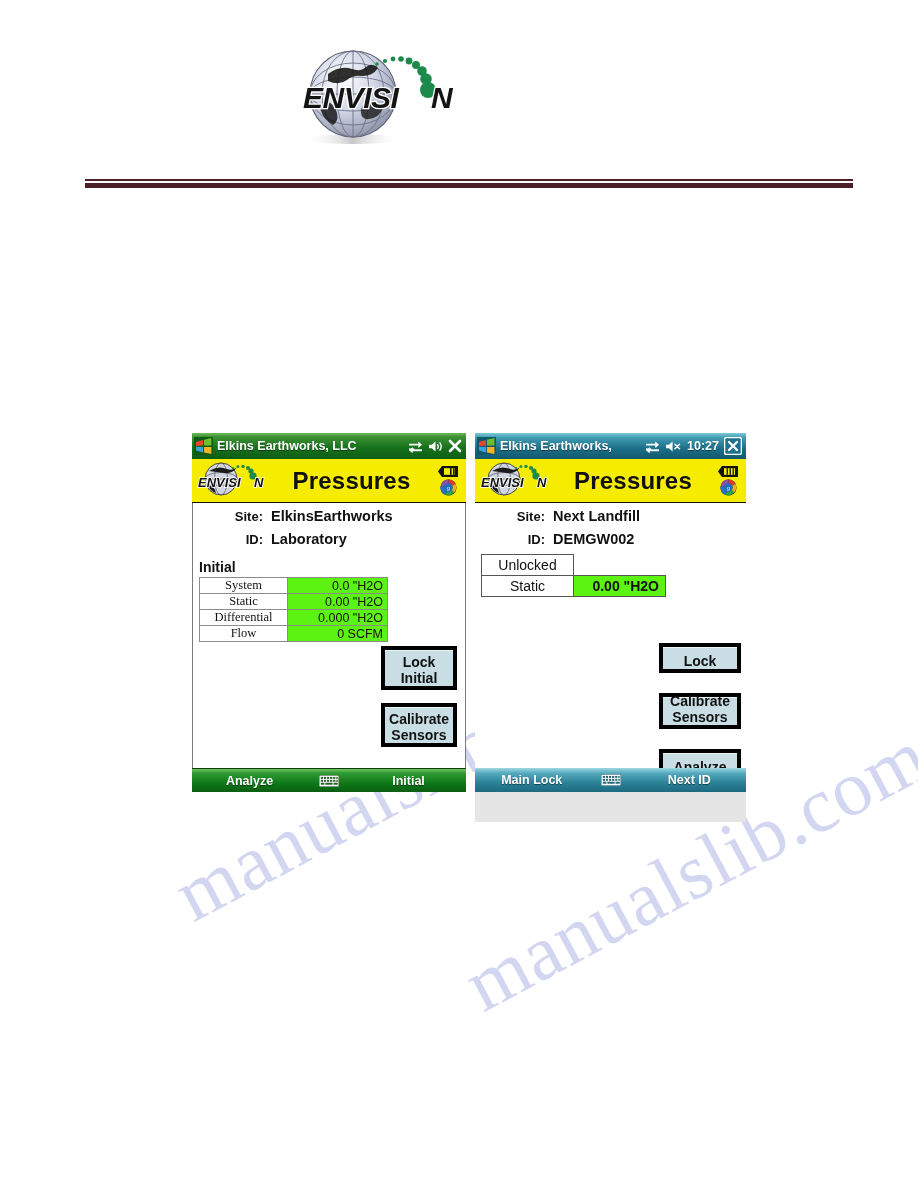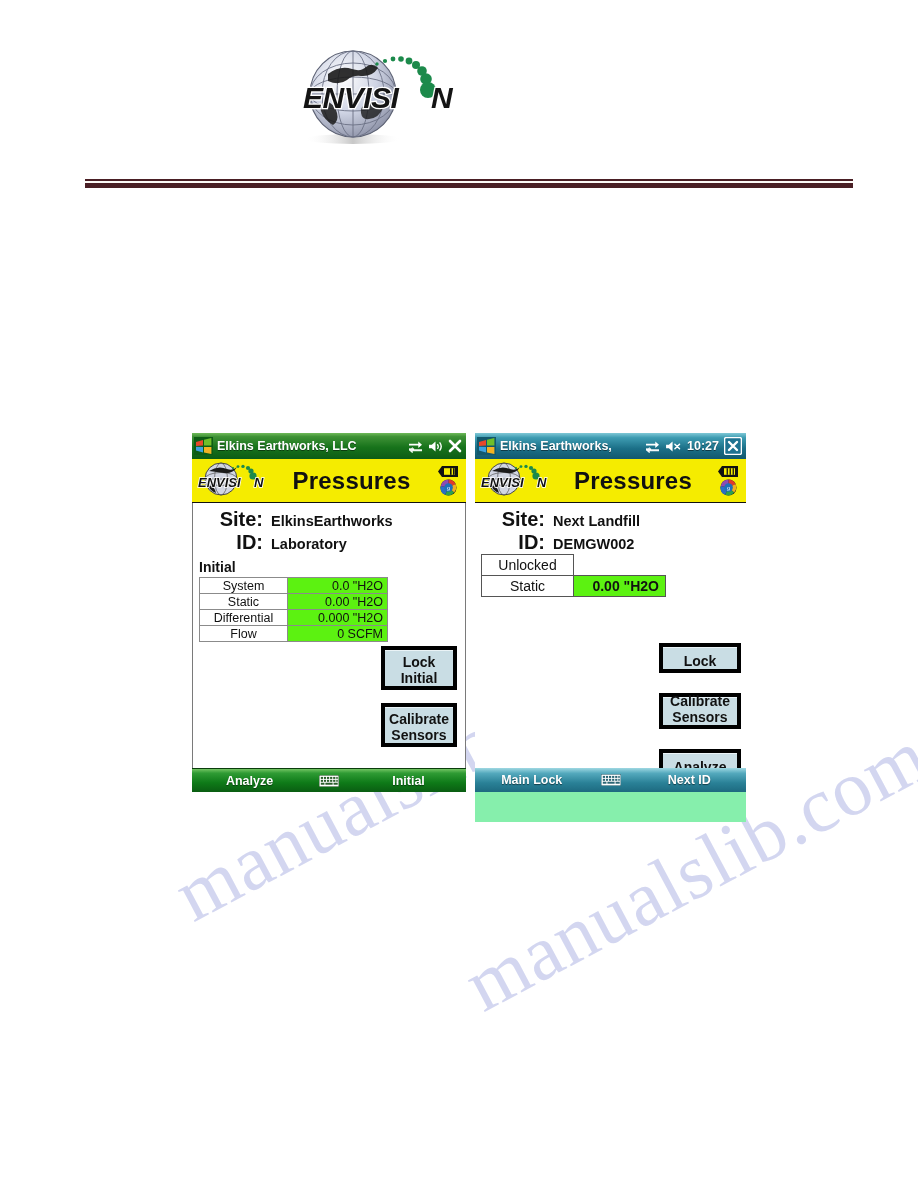--- a/index.html
+++ b/index.html
@@ -68,21 +68,21 @@
   }
   #divider .rule-thick {
     height: 5px;
     background: #4a1f25;
   }
 
   
   .device {
     position: absolute;
     z-index: 2;
-    background: #86efac;
+    background: #e5e5e5;
     box-sizing: border-box;
   }
   #device-left  { left: 192px; top: 433px; width: 274px; height: 359px; }
   #device-right { left: 475px; top: 433px; width: 271px; height: 389px; }
 
   
   .titlebar {
     height: 26px;
     display: flex;
     align-items: center;
@@ -175,21 +175,21 @@
     font-size: 0;
   }
   .siteid-row {
     display: flex;
     align-items: baseline;
     height: 23px;
   }
   .siteid-label {
     width: 78px;
     text-align: right;
-    font-size: 20px;
+    font-size: 13px;
     font-weight: bold;
     color: #111;
     padding-right: 8px;
     box-sizing: border-box;
   }
   .siteid-value {
     font-size: 14.5px;
     font-weight: bold;
     color: #111;
   }
@@ -210,21 +210,21 @@
   }
   .readings td {
     border: 1px solid #8b8b8b;
     height: 16px;
     font-size: 12.5px;
     color: #111;
     padding: 0 4px;
     box-sizing: border-box;
     background: #ffffff;
   }
-  .readings td.rname  { width: 88px; text-align: center; }
+  .readings td.rname  { width: 88px; text-align: center; font-family: Liberation Serif, serif; }
   .readings td.rvalue { width: 100px; text-align: right; background: #5cf211; }
 
   .readings-r {
     border-collapse: collapse;
     margin-left: 6px;
     table-layout: fixed;
   }
   .readings-r td {
     border: 1px solid #555;
     height: 21px;

